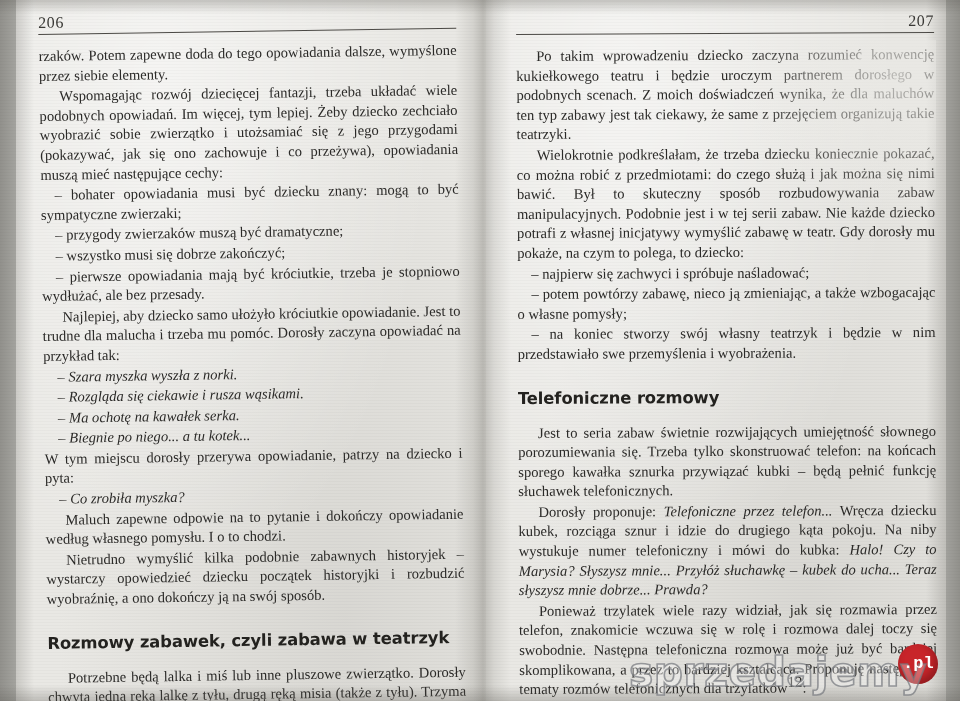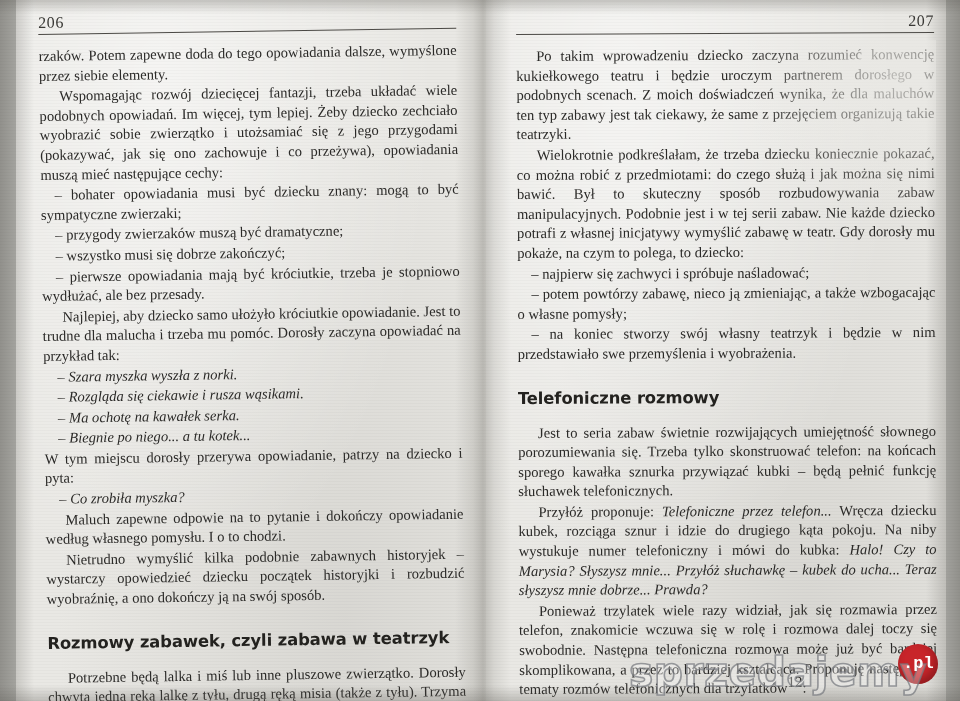--- a/index.html
+++ b/index.html
@@ -246,21 +246,21 @@
     <p class="body indent">Po takim wprowadzeniu dziecko zaczyna rozumieć konwencję kukiełkowego teatru i będzie uroczym partnerem dorosłego w podobnych scenach. Z moich doświadczeń wynika, że dla maluchów ten typ zabawy jest tak ciekawy, że same z przejęciem organizują takie teatrzyki.</p>
     <p class="body indent">Wielokrotnie podkreślałam, że trzeba dziecku koniecznie pokazać, co można robić z przedmiotami: do czego służą i jak można się nimi bawić. Był to skuteczny sposób rozbudowywania zabaw manipulacyjnych. Podobnie jest i w tej serii zabaw. Nie każde dziecko potrafi z własnej inicjatywy wymyślić zabawę w teatr. Gdy dorosły mu pokaże, na czym to polega, to dziecko:</p>
     <p class="body dash">– najpierw się zachwyci i spróbuje naśladować;</p>
     <p class="body dash">– potem powtórzy zabawę, nieco ją zmieniając, a także wzbogacając o własne pomysły;</p>
     <p class="body dash">– na koniec stworzy swój własny teatrzyk i będzie w nim przedstawiało swe przemyślenia i wyobrażenia.</p>
 
     <h2 class="section">Telefoniczne rozmowy</h2>
 
     <p class="body indent">Jest to seria zabaw świetnie rozwijających umiejętność słownego porozumiewania się. Trzeba tylko skonstruować telefon: na końcach sporego kawałka sznurka przywiązać kubki – będą pełnić funkcję słuchawek telefonicznych.</p>
 
-    <p class="body indent"><span>Przyłóż proponuje: </span><em class="it">Telefoniczne przez telefon...</em><span> Wręcza dziecku kubek, rozciąga sznur i idzie do drugiego kąta pokoju. Na niby wystukuje numer telefoniczny i mówi do kubka: </span><em class="it">Halo! Czy to Marysia? Słyszysz mnie... Przyłóż słuchawkę – kubek do ucha... Teraz słyszysz mnie dobrze... Prawda?</em></p>
+    <p class="body indent"><span>Dorosły proponuje: </span><em class="it">Telefoniczne przez telefon...</em><span> Wręcza dziecku kubek, rozciąga sznur i idzie do drugiego kąta pokoju. Na niby wystukuje numer telefoniczny i mówi do kubka: </span><em class="it">Halo! Czy to Marysia? Słyszysz mnie... Przyłóż słuchawkę – kubek do ucha... Teraz słyszysz mnie dobrze... Prawda?</em></p>
 
     <p class="body indent"><span>Ponieważ trzylatek wiele razy widział, jak się rozmawia przez telefon, znakomicie wczuwa się w rolę i rozmowa dalej toczy się swobodnie. Następna telefoniczna rozmowa może już być bardziej skomplikowana, a przez to bardziej kształcąca. Proponuję następujące tematy rozmów telefonicznych dla trzylatków</span><sup class="fn">12</sup><span>:</span></p>
 
     <p class="body dash">– Trzeba przypomnieć tatusiowi, co ma kupić na obiad;</p>
 
   </div>
 
   <div class="fade tr"></div>
   <div class="grain"></div>
 

